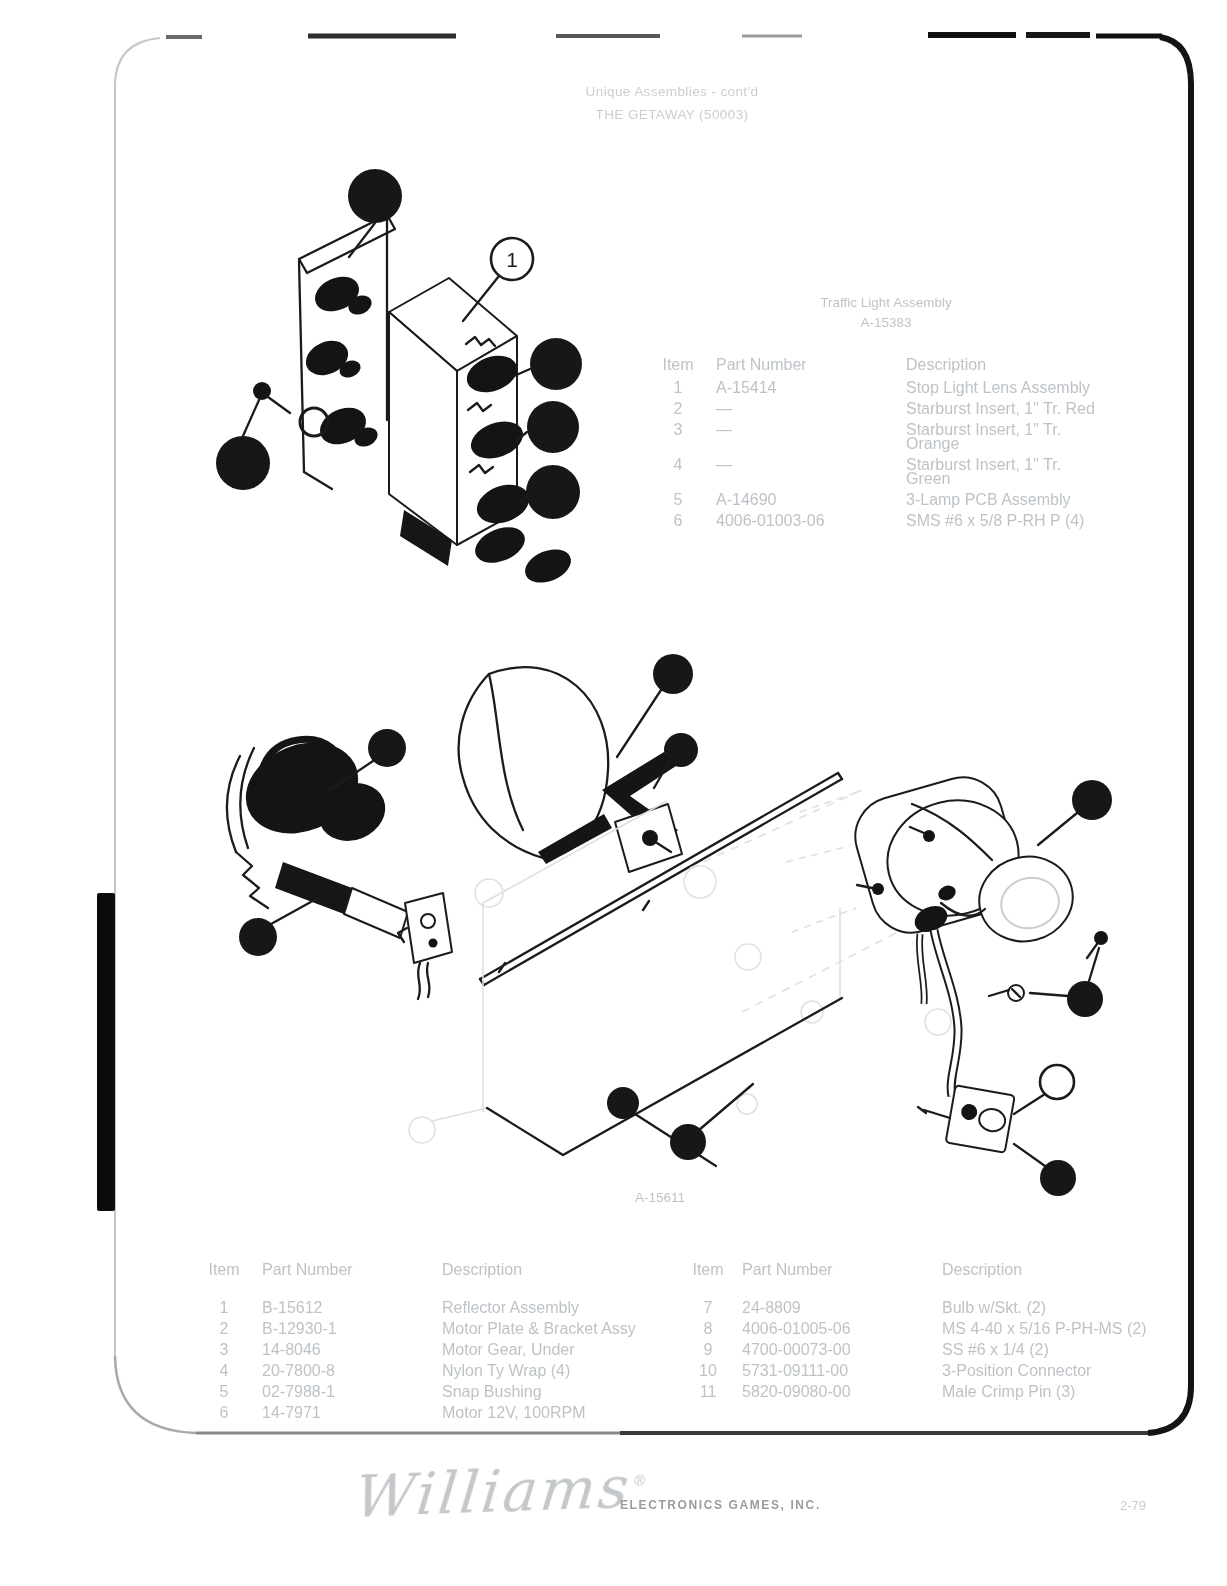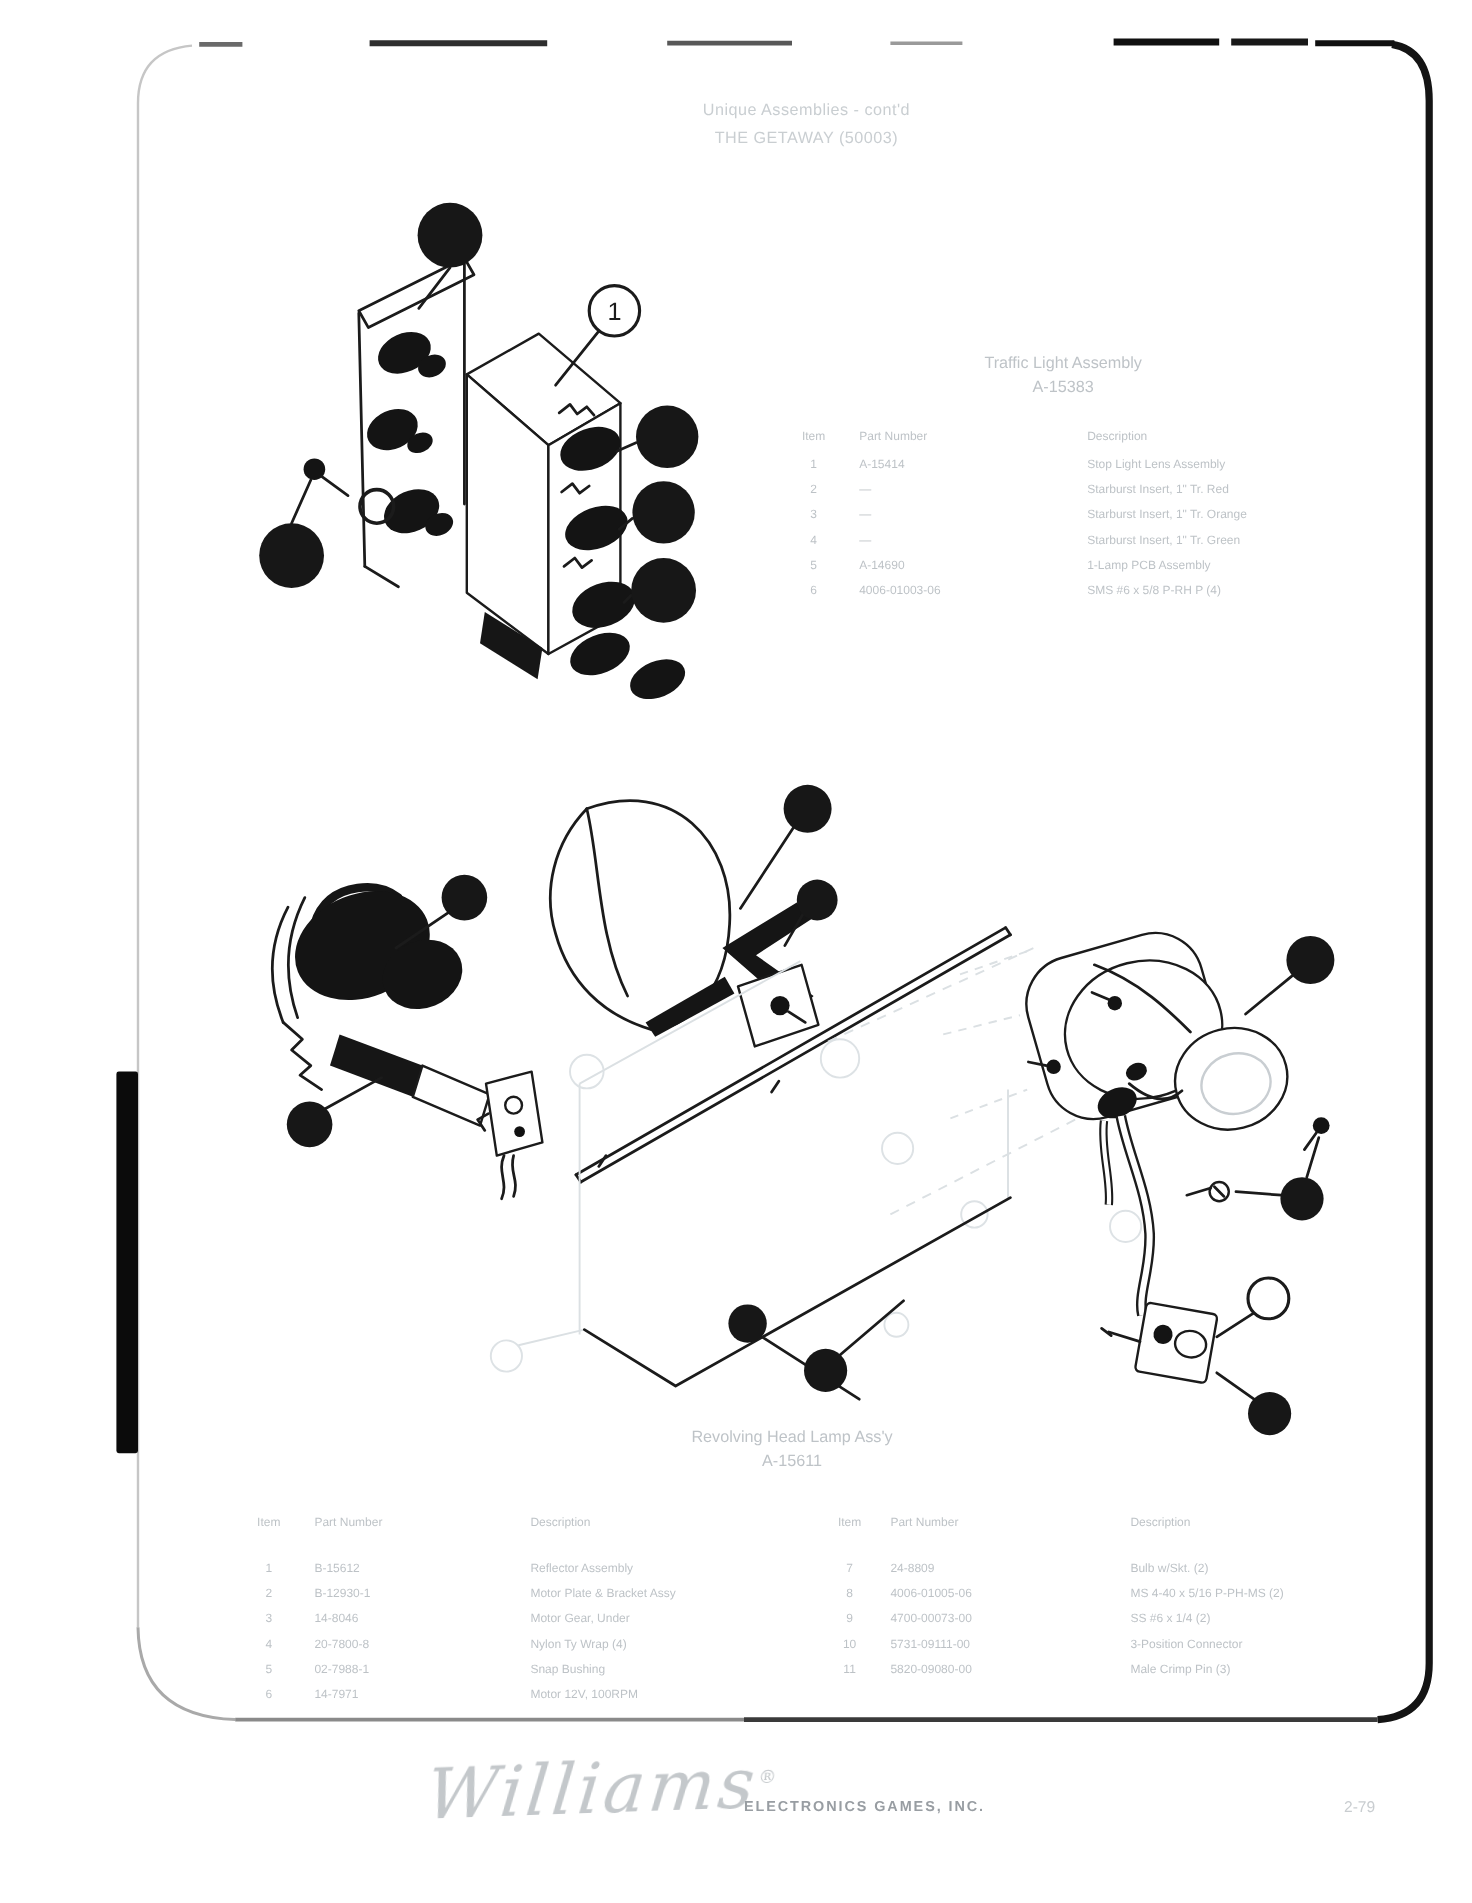--- a/index.html
+++ b/index.html
@@ -10,21 +10,21 @@
   .abs{position:absolute;}
   svg{display:block;}
   
   .ftxt{
     color:#aeb4b9;opacity:.85;filter:blur(.35px);
     font-family:"Liberation Sans",sans-serif;
   }
   .center{text-align:center;}
   .hdr{font-size:13.5px;line-height:23px;letter-spacing:.4px;color:#c0c6ca;}
   .ttl{font-size:13.5px;line-height:20px;color:#b3b9be;}
-  .ptable{position:absolute;font-size:10px;line-height:14px;color:#b2b8bd;}
+  .ptable{position:absolute;font-size:16px;line-height:14px;color:#b2b8bd;}
   .prow{display:grid;column-gap:10px;margin-bottom:7px;}
   .t1 .prow{grid-template-columns:56px 180px 1fr;}
   .t2 .prow{grid-template-columns:56px 170px 1fr;}
   .t3 .prow{grid-template-columns:48px 190px 1fr;}
   .t1 .phead{margin-bottom:9px;}
   .t2 .phead,.t3 .phead{margin-bottom:24px;}
   .c-item{text-align:center;}
   .c-part{text-align:left;}
   .c-desc{text-align:left;}
   
@@ -262,31 +262,30 @@
       <span class="c-desc">Starburst Insert, 1" Tr. Orange</span>
     </div>
     <div class="prow">
       <span class="c-item">4</span>
       <span class="c-part">—</span>
       <span class="c-desc">Starburst Insert, 1" Tr. Green</span>
     </div>
     <div class="prow">
       <span class="c-item">5</span>
       <span class="c-part">A-14690</span>
-      <span class="c-desc">1-Lamp PCB Assembly</span>
+      <span class="c-desc">3-Lamp PCB Assembly</span>
     </div>
     <div class="prow">
       <span class="c-item">6</span>
       <span class="c-part">4006-01003-06</span>
       <span class="c-desc">SMS #6 x 5/8 P-RH P (4)</span>
     </div>
   </div>
 
   <div class="abs ftxt ttl center" style="left:450px;top:1188px;width:420px;">
-    <div>Revolving Head Lamp Ass'y</div>
     <div>A-15611</div>
   </div>
 
   <div class="ptable ftxt t2" style="left:196px;top:1263px;width:470px;">
     <div class="prow phead">
       <span class="c-item">Item</span>
       <span class="c-part">Part Number</span>
       <span class="c-desc">Description</span>
     </div>
     <div class="prow">

